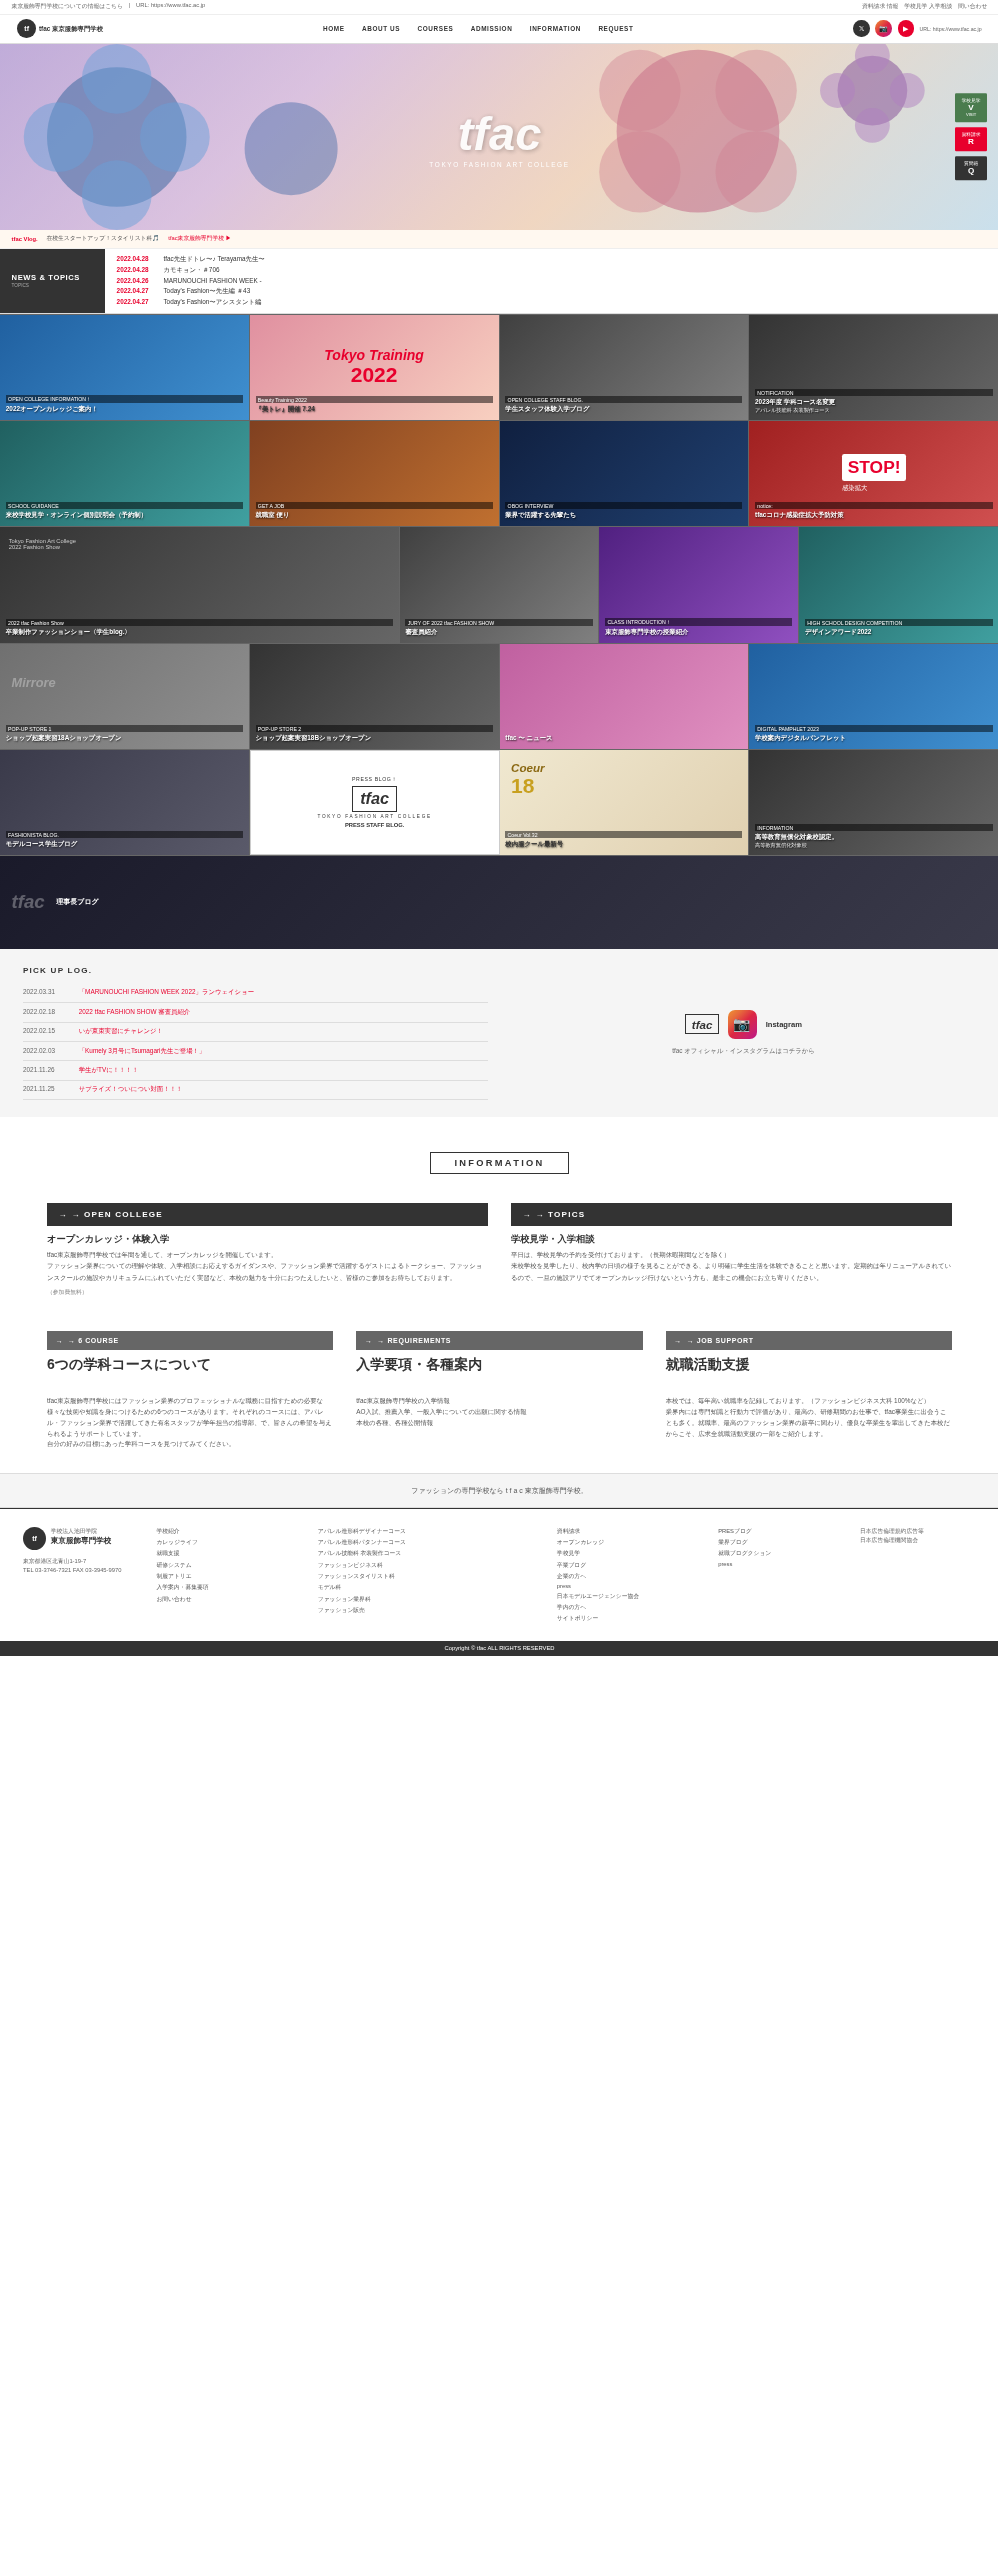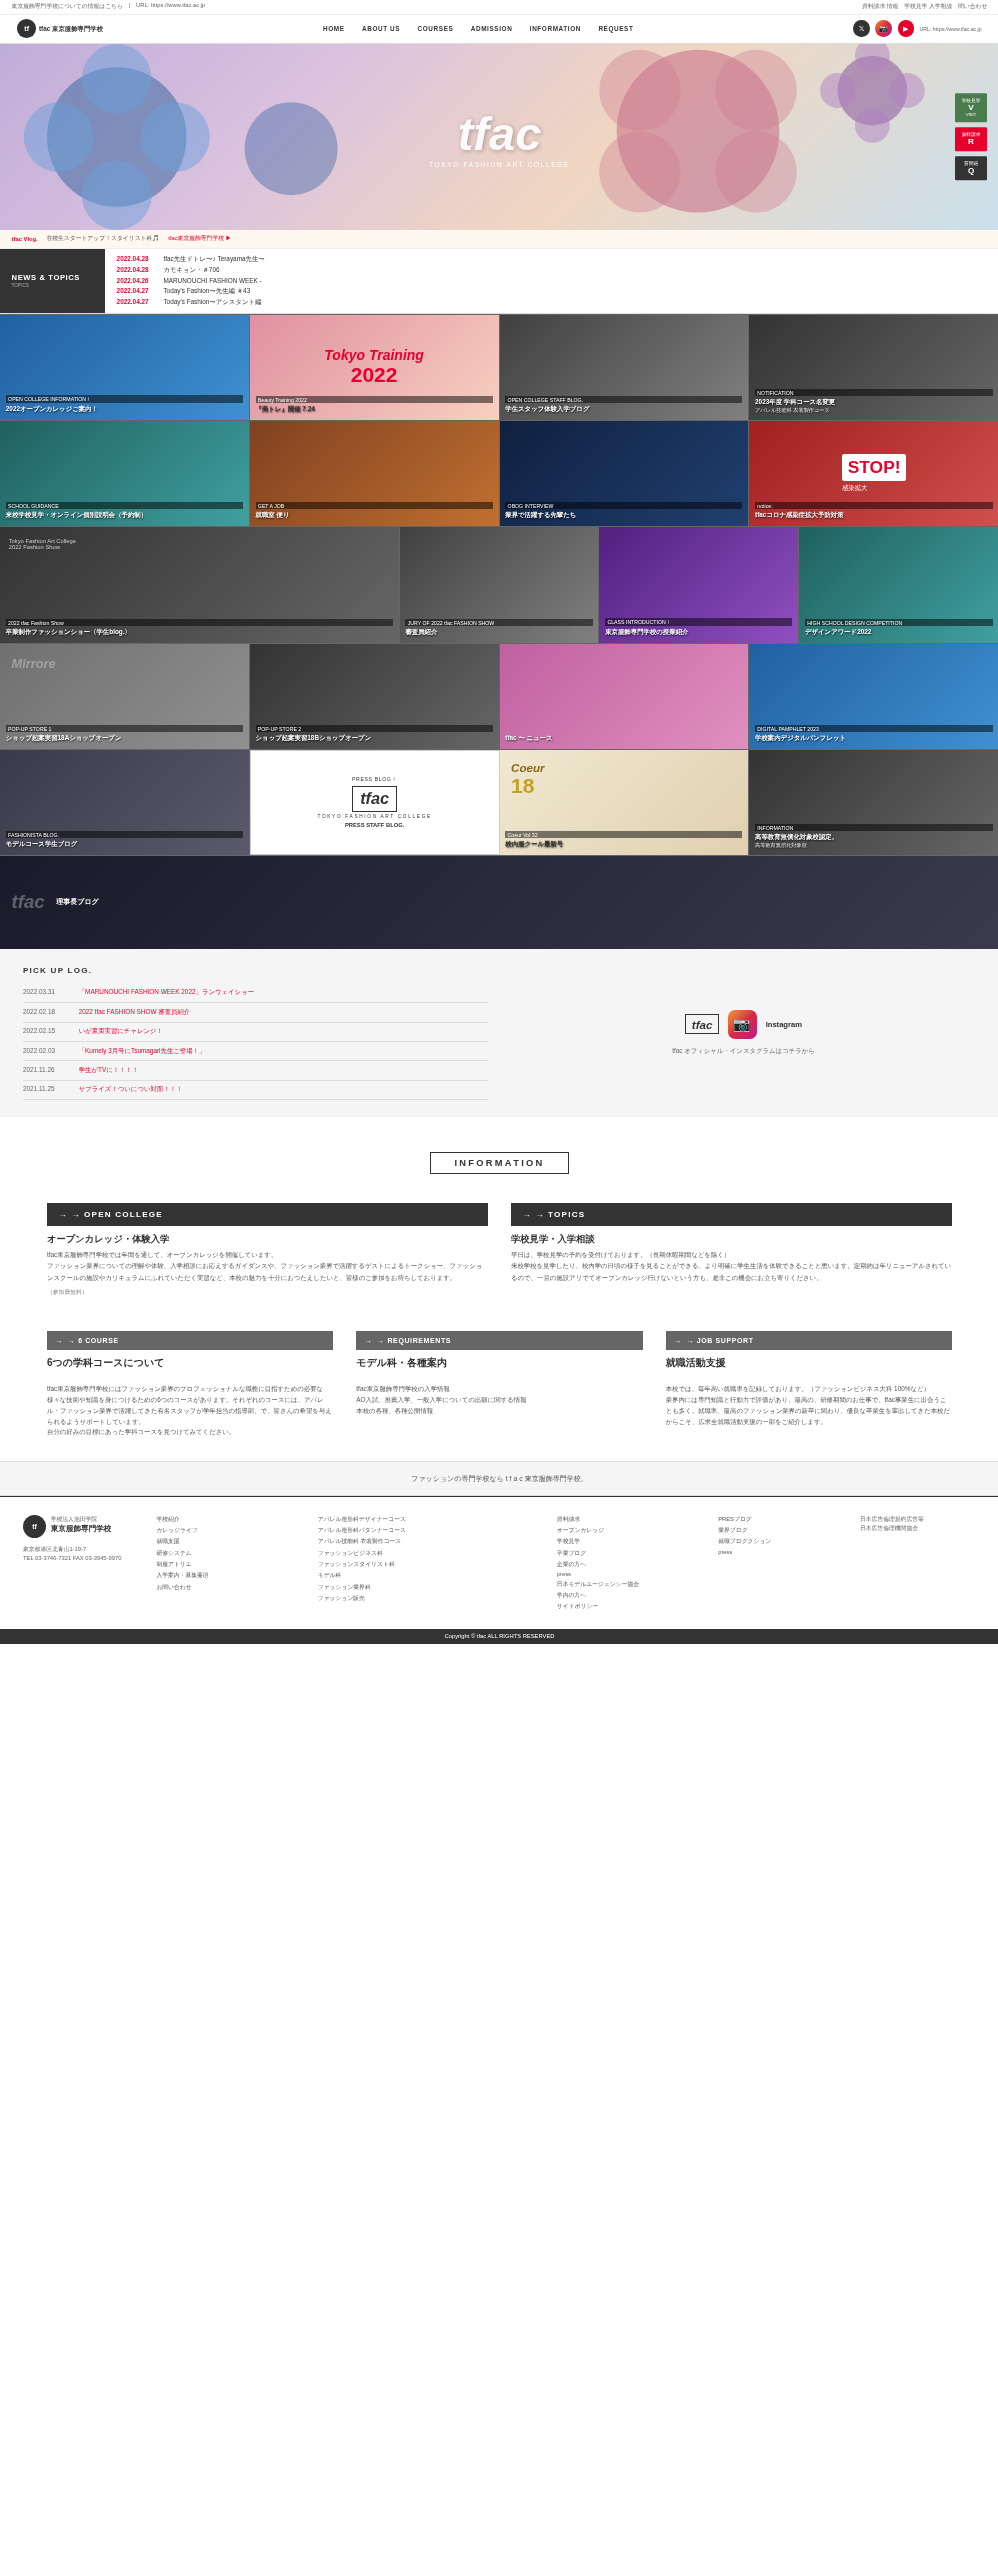--- a/index.html
+++ b/index.html
@@ -70,21 +70,21 @@
     .info-card-btn .arrow { font-size: 8.1px; }
     .info-card-btn .btn-text { font-size: 8.1px; font-weight: bold; letter-spacing: 1.2px; }
     .info-card-title { font-size: 9.3px; font-weight: bold; margin-bottom: 3px; }
     .info-card-body { font-size: 6.4px; line-height: 1.8; color: #555; }
     .info-card-note { font-size: 5.8px; color: #888; margin-top: 4.7px; }
 
     
     .three-col { display: grid; grid-template-columns: 1fr 1fr 1fr; gap: 23px; padding: 11.6px 47px 23px; }
     .three-col-card { }
     .three-col-btn { background: #666; color: #fff; padding: 5.8px 8.7px; display: flex; align-items: center; gap: 4.7px; cursor: pointer; margin-bottom: 5.8px; font-size: 7px; font-weight: bold; letter-spacing: 0.6px; }
-    .three-col-title { font-size: 10px; font-weight: bold; margin-bottom: 14px; }
+    .three-col-title { font-size: 14px; font-weight: bold; margin-bottom: 22px; }
     .three-col-body { font-size: 6.4px; line-height: 1.7; color: #555; }
 
     
     .footer-banner { background: #f5f5f5; text-align: center; padding: 11.6px; border-top: 0.6px solid #ddd; border-bottom: 0.6px solid #ddd; }
     .footer-banner p { font-size: 7px; color: #555; }
     .footer-banner .school-name { font-size: 8.1px; font-weight: bold; color: #333; margin-top: 2.9px; }
 
     
     .footer { background: #fff; padding: 17.4px 23px; display: grid; grid-template-columns: 116px 1fr 116px; gap: 17.4px; border-top: 1.2px solid #333; }
     .footer-logo-section { }
@@ -332,21 +332,21 @@
     </div>
   </div>
 </div>
 
 <div class="grid-row">
   <div class="g-item" style="background: linear-gradient(135deg,#707070,#909090); height:105px; border-right:0.6px solid #666;">
     <div class="g-overlay">
       <span class="g-tag">POP-UP STORE 1</span>
       <span class="g-title">ショップ起案実習18Aショップオープン</span>
     </div>
-    <div style="position:absolute;top:12px;left:11.6px;font-size:12.8px;font-style:italic;font-weight:bold;color:#ccc;opacity:0.5;">Mirrore</div>
+    <div style="position:absolute;top:31px;left:11.6px;font-size:12.8px;font-style:italic;font-weight:bold;color:#ccc;opacity:0.5;">Mirrore</div>
   </div>
   <div class="g-item grid-item-bg-dark" style="height:105px; border-right:0.6px solid #666;">
     <div class="g-overlay">
       <span class="g-tag">POP-UP STORE 2</span>
       <span class="g-title">ショップ起案実習18Bショップオープン</span>
     </div>
   </div>
   <div class="g-item" style="background: linear-gradient(135deg,#c060a0,#e090c0); height:105px; border-right:0.6px solid #666;">
     <div class="g-overlay">
       <span class="g-title">tfac 〜 ニュース</span>
@@ -486,21 +486,21 @@
       </div>
       <div class="three-col-title">6つの学科コースについて</div>
       <div class="three-col-body" style="white-space:pre-line;">tfac東京服飾専門学校にはファッション業界のプロフェッショナルな職務に目指すための必要な様々な技術や知識を身につけるための6つのコースがあります。それぞれのコースには、アパレル・ファッション業界で活躍してきた有名スタッフが学年担当の指導部、で、皆さんの希望を与えられるようサポートしています。
 自分の好みの目標にあった学科コースを見つけてみてください。</div>
     </div>
     <div class="three-col-card">
       <div class="three-col-btn">
         <span>→</span>
         <span>→ REQUIREMENTS</span>
       </div>
-      <div class="three-col-title">モデル科・各種案内</div>
+      <div class="three-col-title">入学要項・各種案内</div>
       <div class="three-col-body" style="white-space:pre-line;">tfac東京服飾専門学校の入学情報
 AO入試、推薦入学、一般入学についての出願に関する情報
 本校の各種、各種公開情報</div>
     </div>
     <div class="three-col-card">
       <div class="three-col-btn">
         <span>→</span>
         <span>→ JOB SUPPORT</span>
       </div>
       <div class="three-col-title">就職活動支援</div>

